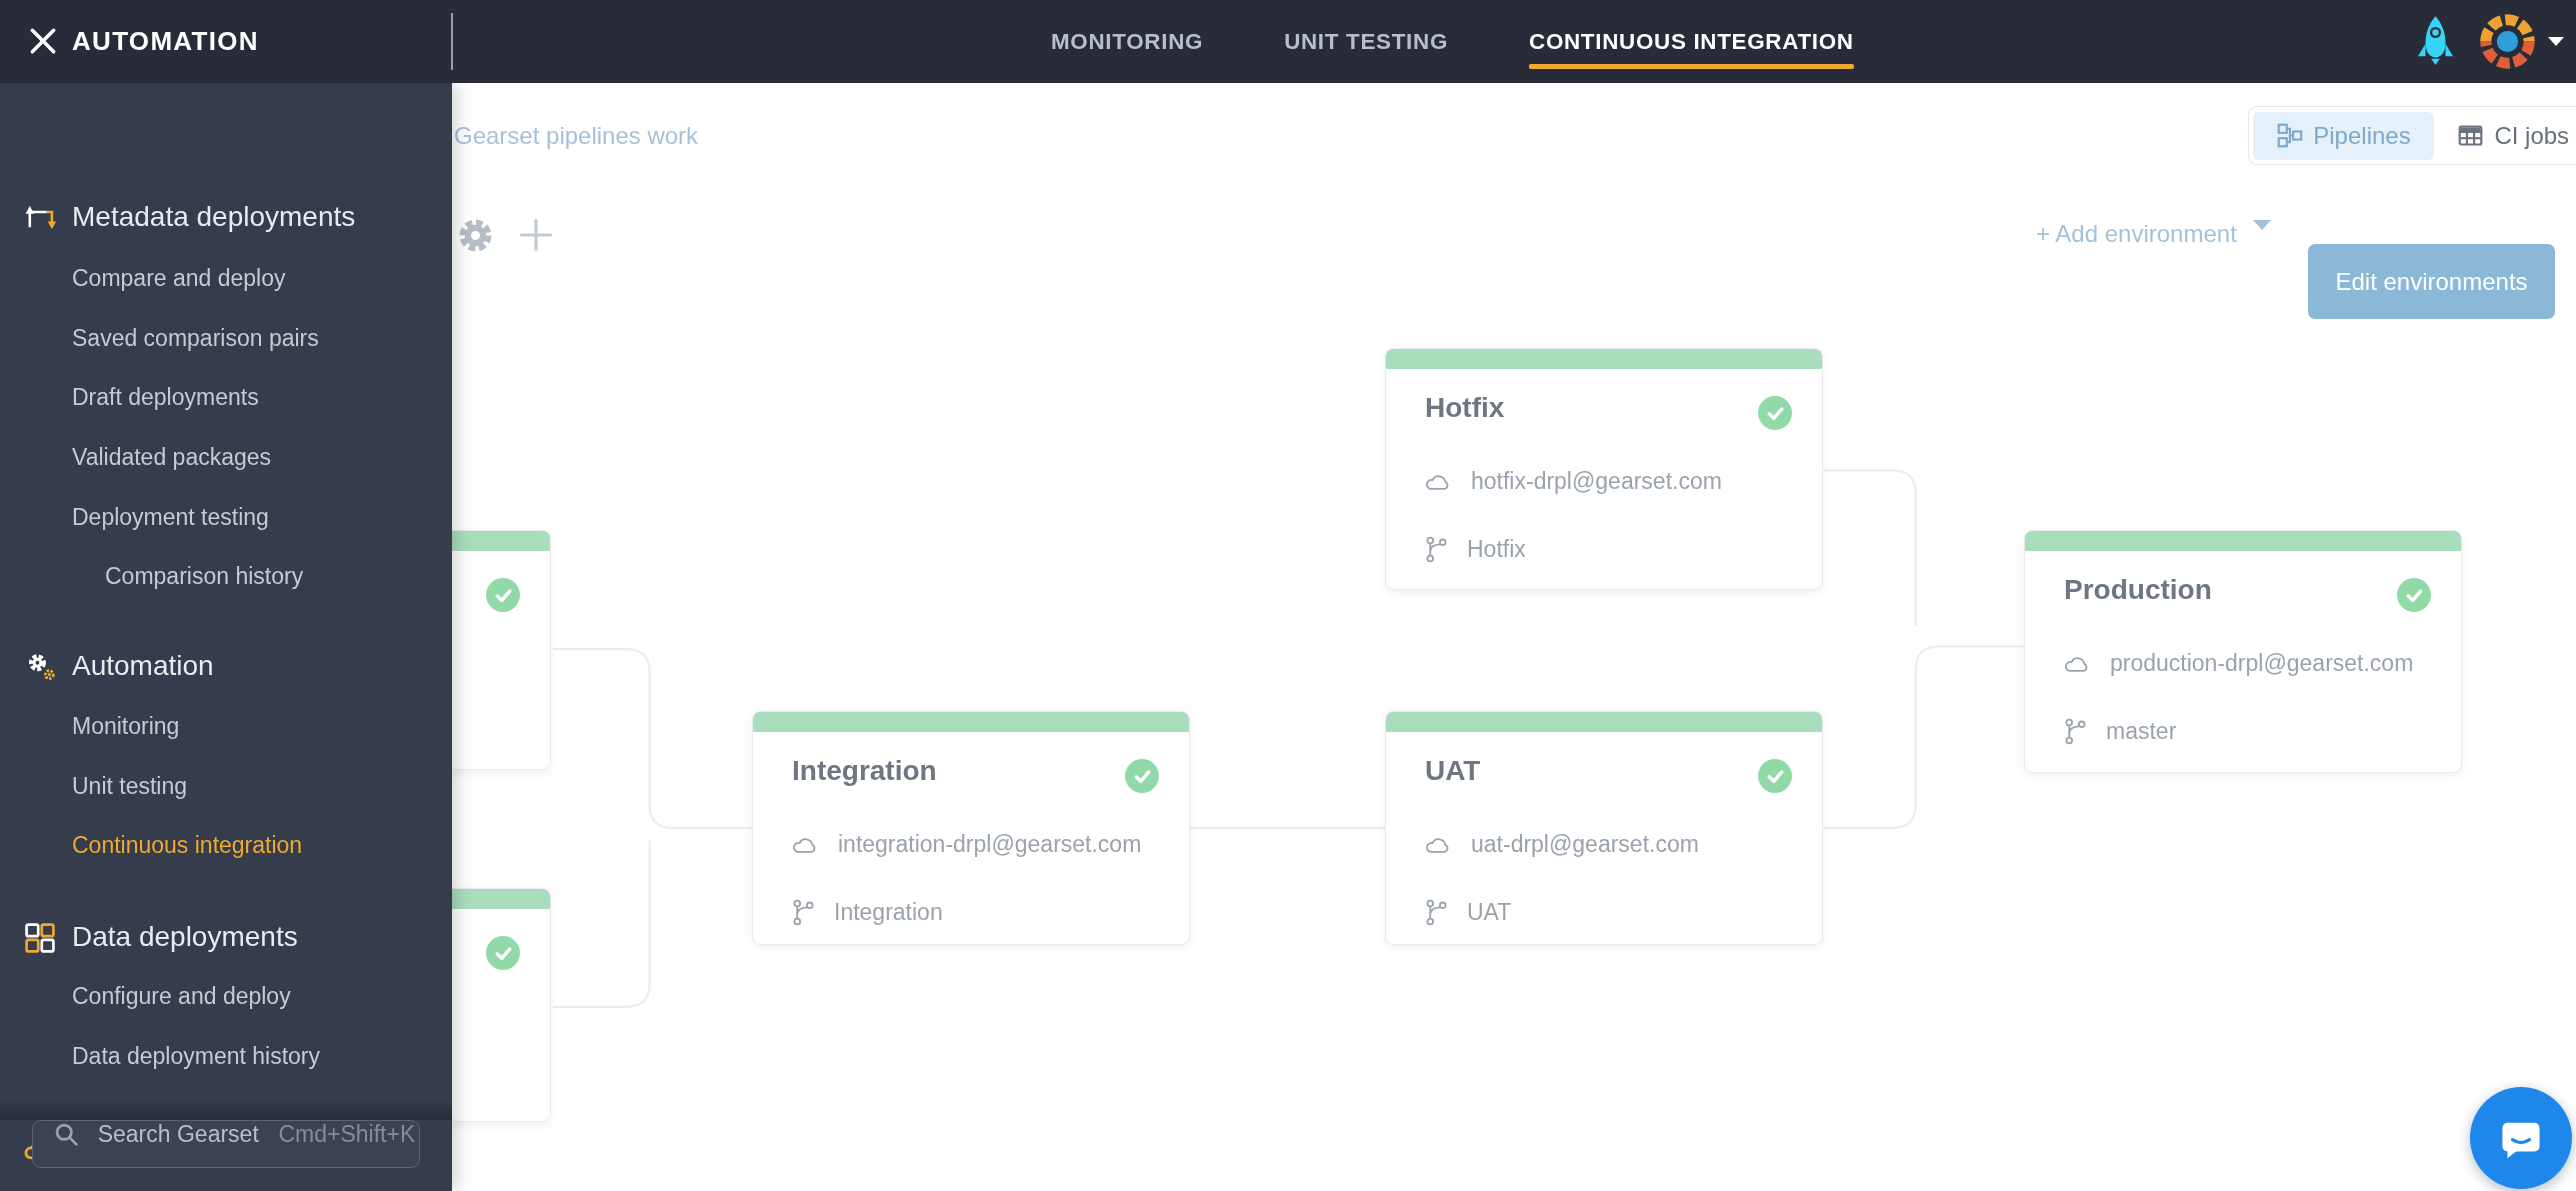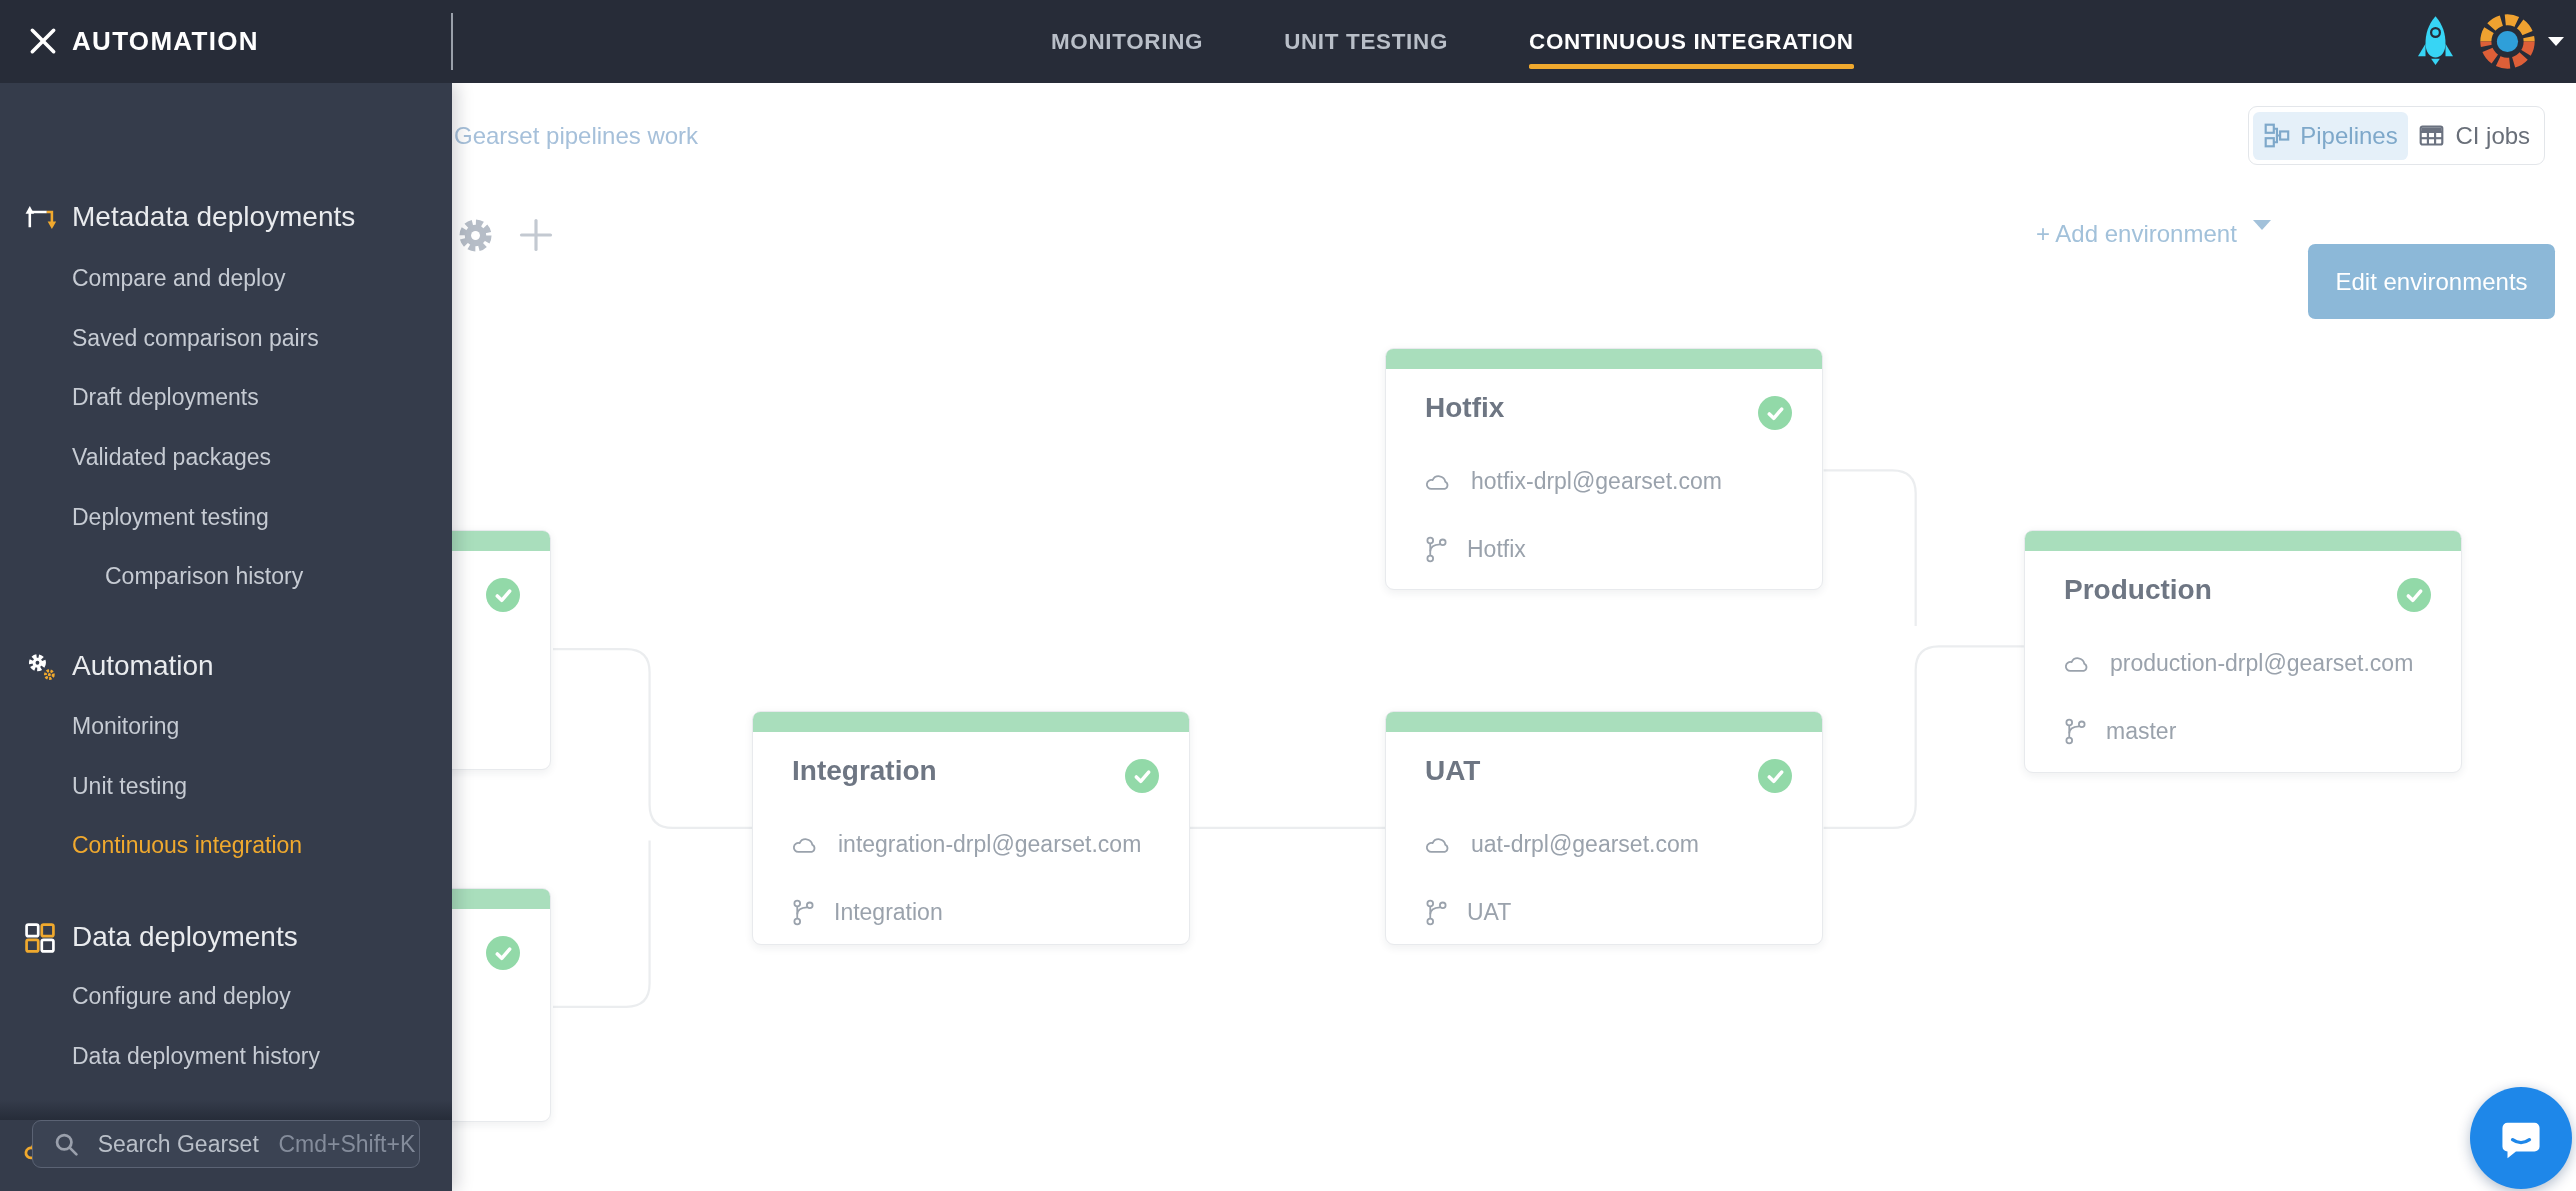--- a/index.html
+++ b/index.html
@@ -65,31 +65,31 @@
   .sb-row{position:absolute;left:0;width:400px;height:36px;line-height:36px;cursor:pointer;}
   .sb-header{font-size:28px;font-weight:500;color:#E9EBEE;}
   .sb-header .sb-label{position:absolute;left:72px;}
   .sb-item{font-size:23px;color:#C6CBD3;}
   .sb-item .sb-label{position:absolute;left:72px;}
   .sb-item.active{color:var(--orange);}
   .sb-icon{position:absolute;left:23px;top:1.8px;width:34px;height:34px;}
   .sb-fade{position:absolute;left:0;top:1017px;width:452px;height:19.7px;
     background:linear-gradient(to bottom, rgba(20,25,35,0) , rgba(20,25,35,.45));}
   .sb-search{position:absolute;left:32px;top:1037px;width:388px;height:48px;border:1.8px solid #5B6374;
-    border-radius:9px;background:#3B4353;display:flex;align-items:center;cursor:pointer;}
+    border-radius:9px;background:#3B4353;display:flex;align-items:flex-start;cursor:pointer;}
   .sb-search .mag{margin-left:19.7px;}
   .sb-search .ph{margin-left:18px;font-size:23px;color:#B9BFC8;}
   .sb-search .sc{margin-left:19.7px;font-size:23px;color:#848C9B;}
 
   
   .help-link{position:absolute;left:454px;top:122px;font-size:24px;color:var(--link-blue);
     z-index:2;cursor:pointer;}
   .view-toggle{position:absolute;left:2248px;top:106px;height:59px;background:#fff;
     border:1.8px solid #E3E6EA;border-radius:9px;display:flex;align-items:center;padding:3.6px;z-index:2;}
-  .seg{display:flex;align-items:center;gap:10.7px;height:48px;padding:0 10px;border-radius:6.3px;
+  .seg{display:flex;align-items:center;gap:10.7px;height:48px;padding:0 23px;border-radius:6.3px;
     font-size:24px;cursor:pointer;white-space:nowrap;}
   .seg.active{background:#E5F0F9;color:var(--seg-blue);}
   .seg.inactive{color:#696F79;}
 
   
   .tool-gear{position:absolute;left:455px;top:215px;z-index:2;cursor:pointer;}
   .tool-plus{position:absolute;left:517px;top:216px;z-index:2;cursor:pointer;}
   .add-env{position:absolute;left:2036px;top:220px;display:flex;gap:16px;
     font-size:24px;color:#A2C1DA;z-index:2;cursor:pointer;}
   .add-env .caret{width:0;height:0;border-left:9px solid transparent;border-right:9px solid transparent;

